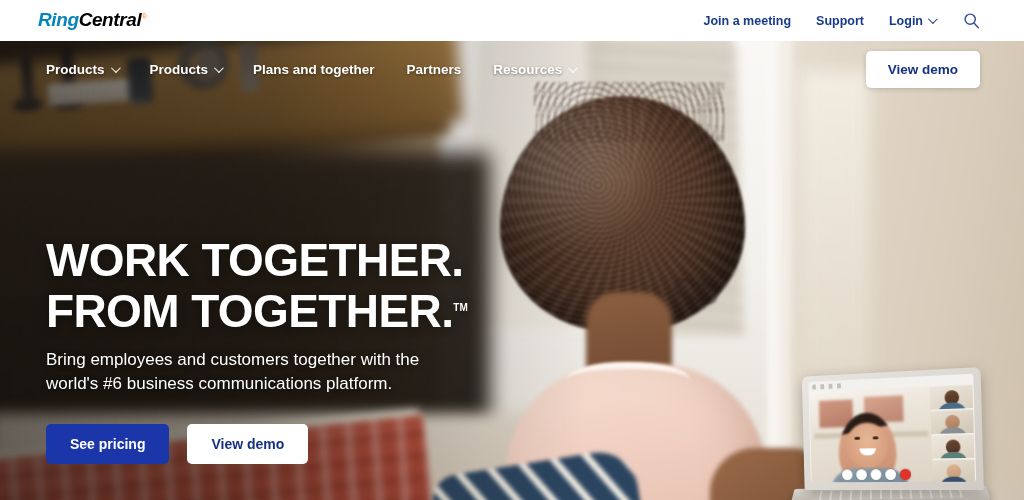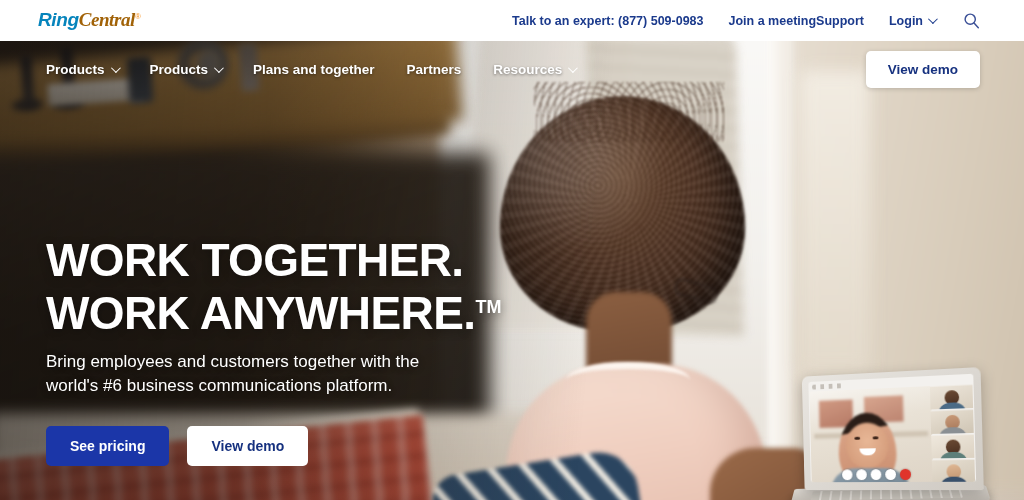--- a/index.html
+++ b/index.html
@@ -16,35 +16,35 @@
     background:#ffffff; z-index:40;
     display:flex; align-items:center;
   }
   .logo {
     position:absolute; left:38px; top:9px;
     font-size:19px; font-weight:bold; font-style:italic;
     letter-spacing:-0.4px; white-space:nowrap;
     font-family:"Liberation Sans", sans-serif;
   }
   .logo .ring { color:#0684bc; }
-  .logo .central { color:#a16207;font-family:Liberation Serif, serif; }
+  .logo .central { color:#000000; }
   .logo .rmark { color:#f7901e; font-size:8px; vertical-align:super; font-style:normal; font-weight:normal;}
 
   .toplinks {
     position:absolute; right:0; top:0; height:41px;
     display:flex; align-items:center; gap:0px;
   }
   .toplink {
     color:#1b3a8c; font-size:12.5px; font-weight:bold;
     text-decoration:none; white-space:nowrap; cursor:pointer;
     padding:0 0;
   }
   .tl-expert { margin-right:25px; }
   .tl-expert .num { color:#1b3a8c; }
-  .tl-join { }
+  .tl-join { margin-right:25px; }
   .tl-support { margin-right:25px; }
   .tl-login { margin-right:28px; display:inline-flex; align-items:center; gap:5px;}
   .chev {
     display:inline-block; width:7px; height:7px;
     border-right:1.6px solid #1b3a8c; border-bottom:1.6px solid #1b3a8c;
     transform:rotate(45deg) translateY(-2px);
   }
   .searchbtn {
     margin-right:44px; cursor:pointer; display:flex; align-items:center;
   }
@@ -353,21 +353,21 @@
     box-shadow:0 1px 5px rgba(0,0,0,.18);
   }
 
   
   .copy { position:absolute; left:46px; top:196px; z-index:25; width:520px; }
   .h1 {
     color:#ffffff; font-weight:bold; font-size:46px; line-height:47px;
     letter-spacing:-.6px; text-shadow:0 2px 10px rgba(0,0,0,.35);
   }
   .h1 .tm {
-    font-size:18px; vertical-align:super; font-weight:bold; letter-spacing:0;
+    font-size:10px; vertical-align:super; font-weight:bold; letter-spacing:0;
   }
   .sub {
     margin-top:13px; color:#ffffff; font-size:17px; line-height:24px;
     text-shadow:0 1px 7px rgba(0,0,0,.45); max-width:430px;
   }
   .ctas { margin-top:28px; display:flex; gap:18px; align-items:center; }
   .btn {
     font-family:"Liberation Sans", sans-serif;
     font-size:14px; font-weight:bold; border:none; border-radius:5px;
     height:40px; cursor:pointer; padding:0 24px;
@@ -477,21 +477,21 @@
           </div>
         </div>
       </div>
 
       <div class="scrim"></div>
     </div>
 
     <div class="copy">
       <div class="h1">
         <div>WORK TOGETHER.</div>
-        <div><span>WORK ANYWHERE.</span><span class="tm">TM</span></div>
+        <div><span>FROM TOGETHER.</span><span class="tm">TM</span></div>
       </div>
       <div class="sub">Bring employees and customers together with the world's #6 business communications platform.</div>
       <div class="ctas">
         <button class="btn btn-primary">See pricing</button>
         <button class="btn btn-secondary">View demo</button>
       </div>
     </div>
   </div>
 
   <nav class="mainnav">
@@ -517,21 +517,20 @@
     </div>
     <button class="viewdemo-top">View demo</button>
   </nav>
 
   <header class="topbar">
     <div class="logo">
       <span class="ring">Ring</span><span class="central">Central</span><span class="rmark">®</span>
     </div>
 
     <div class="toplinks">
-      <a class="toplink tl-expert"><span>Talk to an expert: </span><span class="num">(877) 509-0983</span></a>
       <a class="toplink tl-join">Join a meeting</a>
       <a class="toplink tl-support">Support</a>
       <a class="toplink tl-login">
           <span>Login</span>
           <span class="chev"></span>
         </a>
       <div class="searchbtn">
         <svg width="17" height="17" viewBox="0 0 20 20">
           <circle cx="8.5" cy="8.5" r="6" fill="none" stroke="#3a4f96" stroke-width="1.7"></circle>
           <line x1="13" y1="13" x2="18" y2="18.5" stroke="#3a4f96" stroke-width="1.7" stroke-linecap="round"></line>

